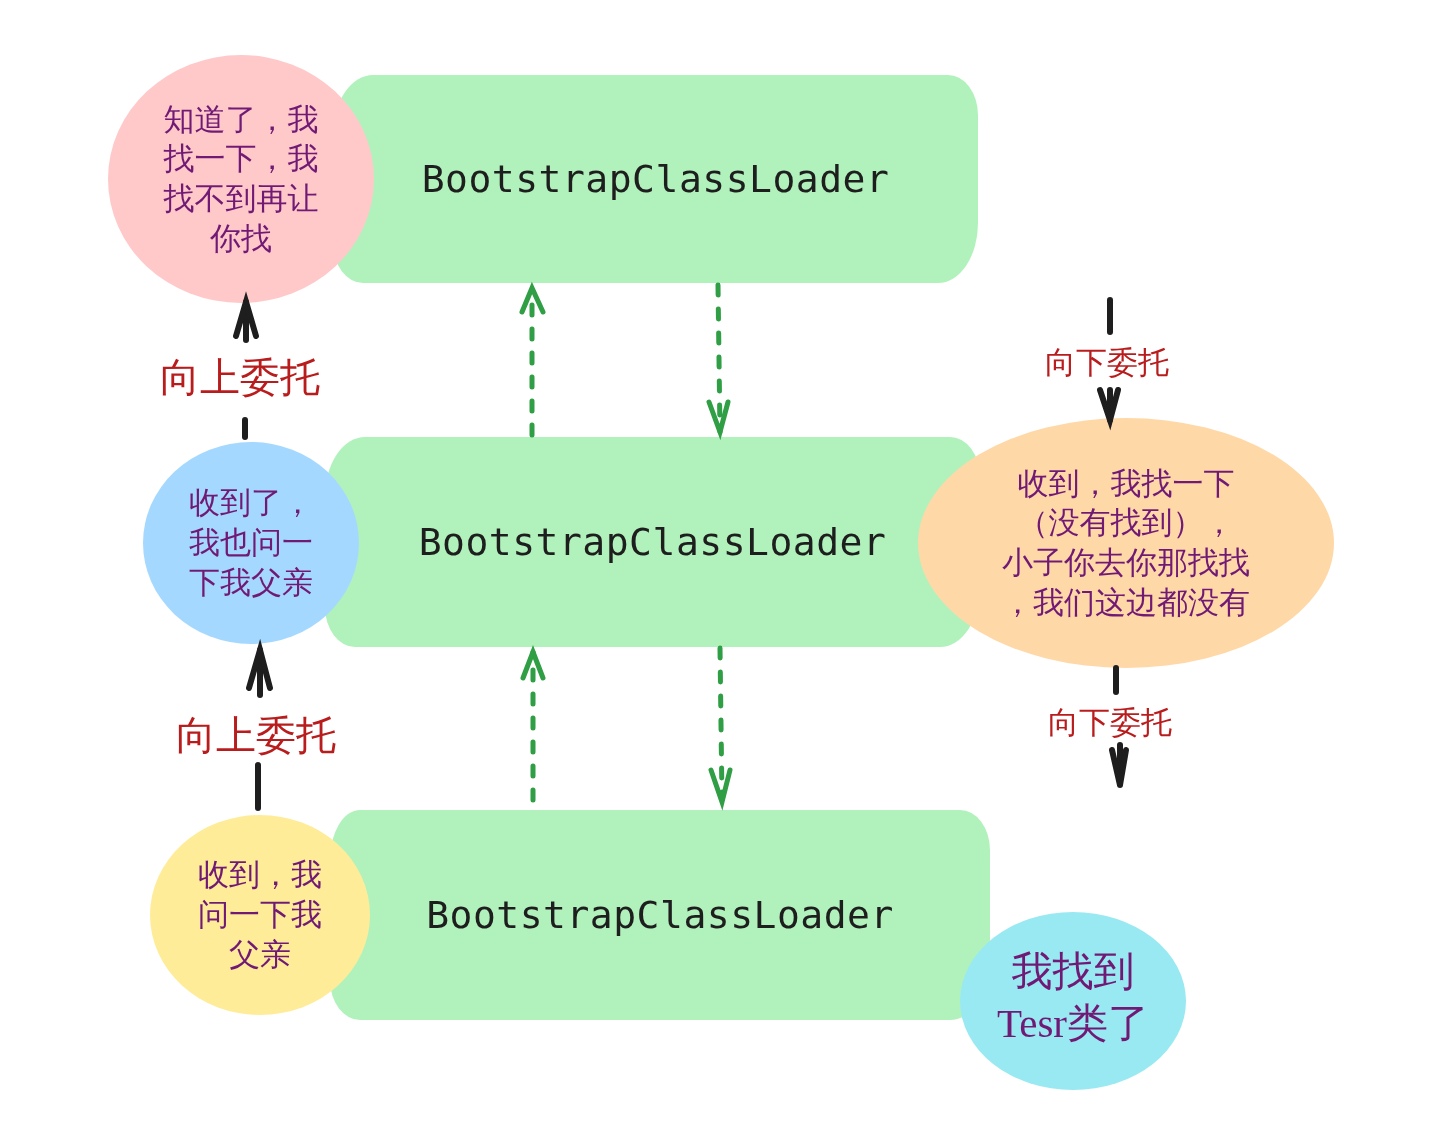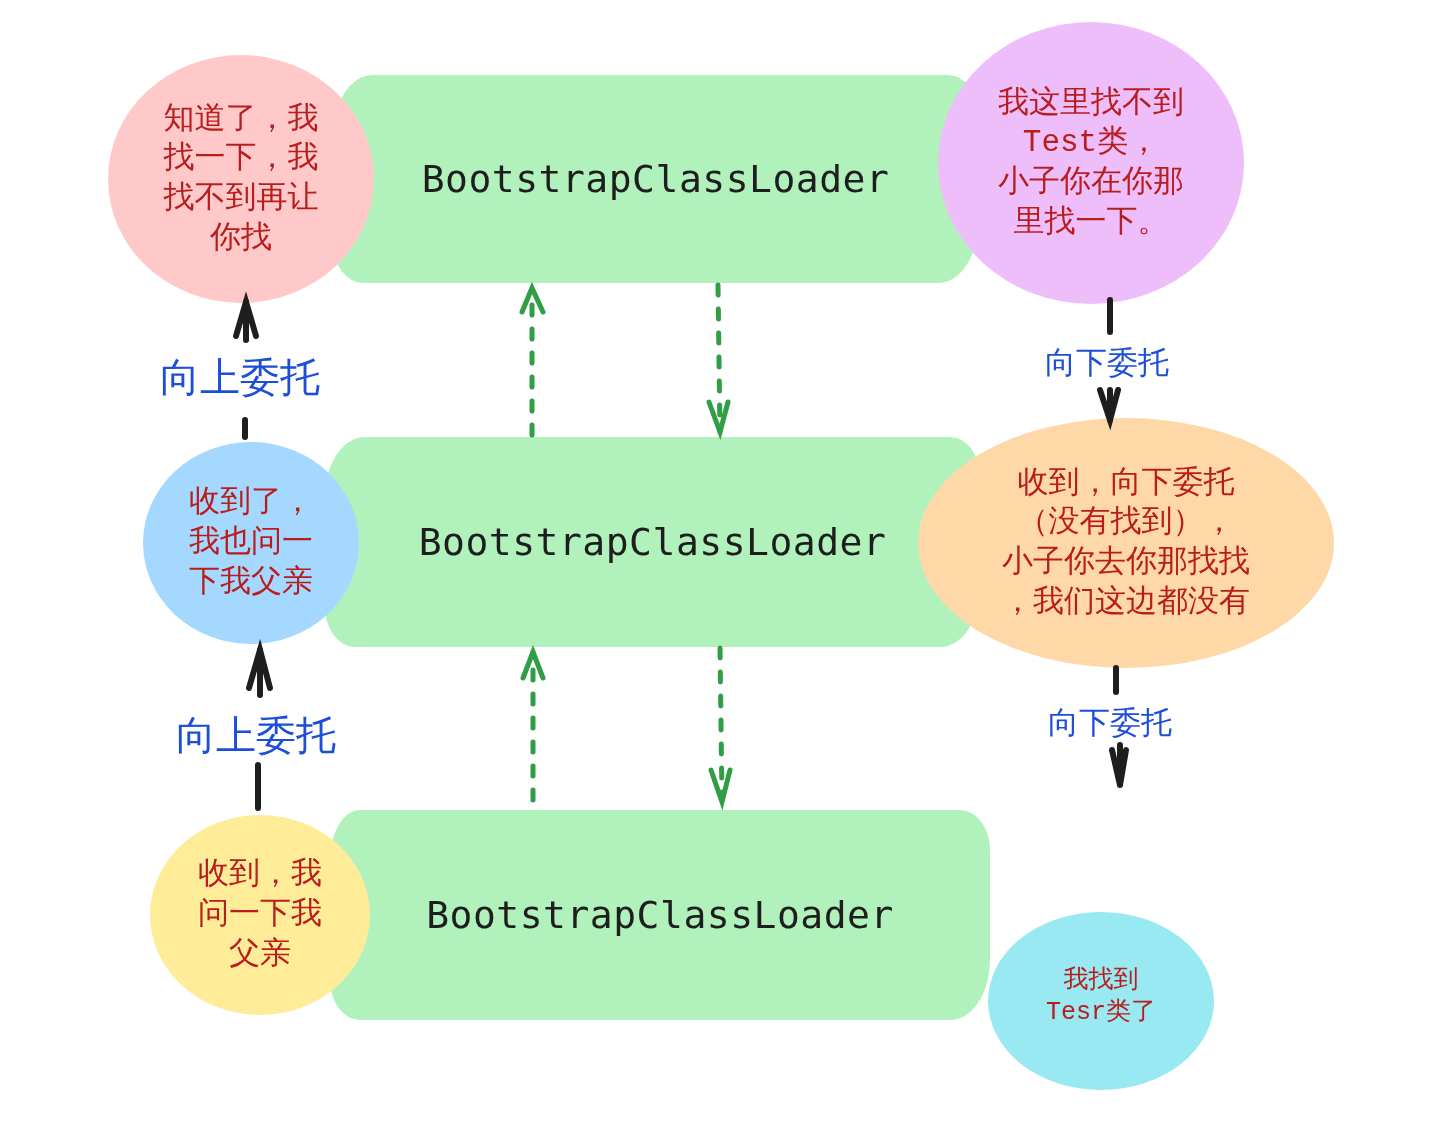--- a/index.html
+++ b/index.html
@@ -1,22 +1,22 @@
 <!DOCTYPE html>
 <html><head>
 <meta charset="utf-8">
 <style>
   html, body { margin: 0; padding: 0; background: #ffffff; }
   body { width: 1447px; height: 1123px; position: relative; overflow: hidden; font-family: "DejaVu Sans", sans-serif; }
   .canvas { position: absolute; left: 0; top: 0; width: 1447px; height: 1123px; }
   .loader { position: absolute; background: #b1f2bc; display: flex; align-items: center; justify-content: center;
             font-family: "DejaVu Sans Mono", "Liberation Mono", monospace; font-size: 38px; color: #1e1e1e; letter-spacing: 0.5px; text-align: right; }
   .bubble { position: absolute; display: flex; align-items: center; justify-content: center; text-align: center;
-            font-family: Liberation Mono, monospace; color: #b91c1c; white-space: pre-line; line-height: 1.28; }
-  .label { position: absolute; font-family: "DejaVu Sans", sans-serif; color: #1d4ed8; white-space: nowrap; }
+            font-family: Liberation Serif, serif; color: #701a75; white-space: pre-line; line-height: 1.28; }
+  .label { position: absolute; font-family: "DejaVu Sans", sans-serif; color: #b91c1c; white-space: nowrap; }
   svg.arrows { position: absolute; left: 0; top: 0; }
 </style>
 </head>
 <body>
 
 <div class="canvas">
 
   <div class="loader" style="left:333px; top:75px; width:645px; height:208px; border-radius:40px 30px 40px 30px / 60px 40px 60px 40px;">
     <span>BootstrapClassLoader</span>
   </div>
@@ -37,33 +37,27 @@
     <span>收到，我
 问一下我
 父亲</span>
   </div>
   <div class="bubble" style="left:143px; top:442px; width:216px; height:202px; border-radius:50%; background:#a5d8ff; font-size:31px;">
     <span>收到了，
 我也问一
 下我父亲</span>
   </div>
 
-  <div class="bubble" style="left:938px; top:22px; width:306px; height:282px; border-radius:50%; background:#eebefa; font-size:31px;">
-    <span>我这里找不到
-Test类，
-小子你在你那
-里找一下。</span>
-  </div>
   <div class="bubble" style="left:918px; top:418px; width:416px; height:250px; border-radius:50%; background:#ffd8a8; font-size:31px;">
-    <span>收到，向下委托
+    <span>收到，我找一下
 （没有找到），
 小子你去你那找找
 ，我们这边都没有</span>
   </div>
-  <div class="bubble" style="left:988px; top:912px; width:226px; height:178px; border-radius:50%; background:#99e9f2; font-size:25px;">
+  <div class="bubble" style="left:960px; top:912px; width:226px; height:178px; border-radius:50%; background:#99e9f2; font-size:41px;">
     <span style="margin-top:-8px;">我找到
 Tesr类了</span>
   </div>
 
   <svg class="arrows" width="1447" height="1123">
 
     <g stroke="#1e1e1e" stroke-width="6" stroke-linecap="round" fill="none">
       <line x1="245" y1="437" x2="245" y2="420"></line>
       <line x1="246" y1="340" x2="246" y2="302"></line>
       <polyline points="236,336 246,302 256,336"></polyline>

